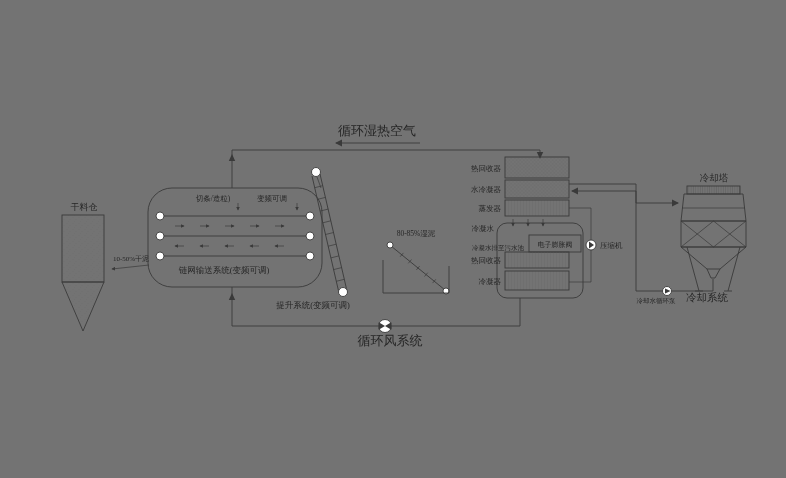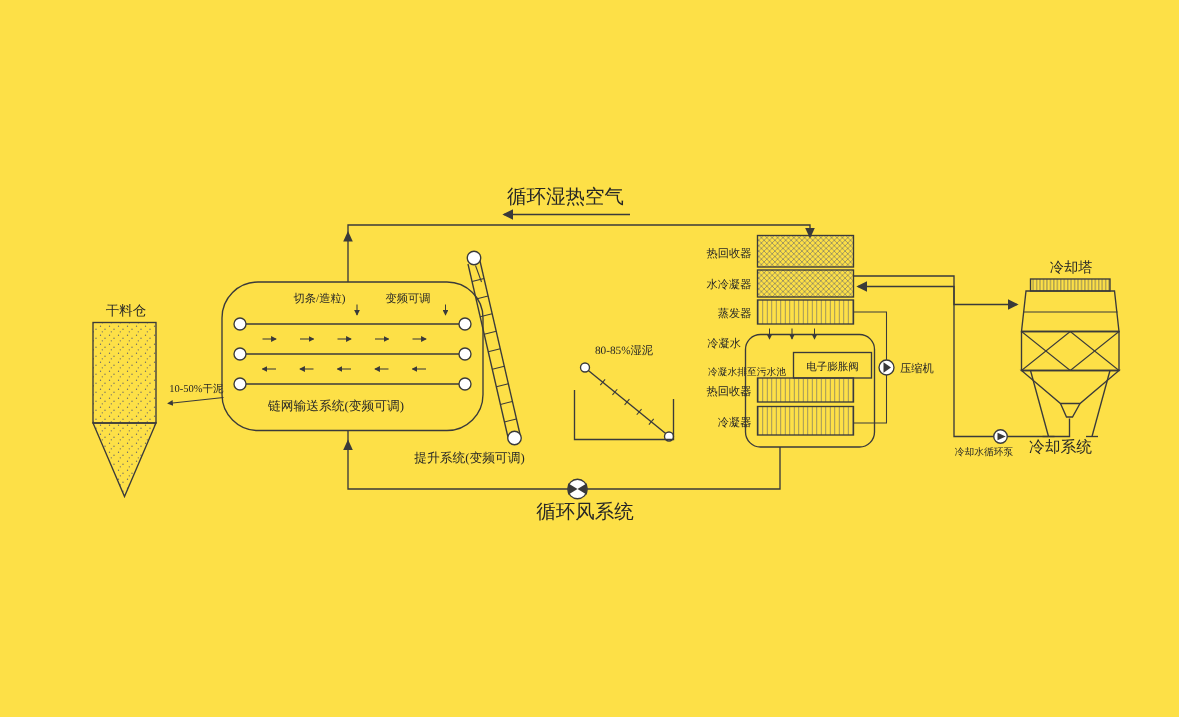--- a/index.html
+++ b/index.html
@@ -1,16 +1,16 @@
 <!DOCTYPE html>
 <html><head>
 <meta charset="utf-8">
 <style>
   html,body{margin:0;padding:0;background:#ffffff;}
-  .stage{position:relative;width:786px;height:478px;background:#fde047;overflow:hidden;}
+  .stage{position:relative;width:786px;height:478px;background:#737373;overflow:hidden;}
   svg text{font-family:"Liberation Serif","DejaVu Serif",serif;fill:#262626;}
   .t13{font-size:13px;}
   .t105{font-size:10.5px;}
   .t95{font-size:9.5px;}
   .t9{font-size:9px;}
   .t85{font-size:8.5px;}
   .t75{font-size:7.5px;}
   .t7{font-size:7px;}
   .t65{font-size:6.5px;}
   .ln{stroke:#3a3a3a;stroke-width:0.9;fill:none;}

